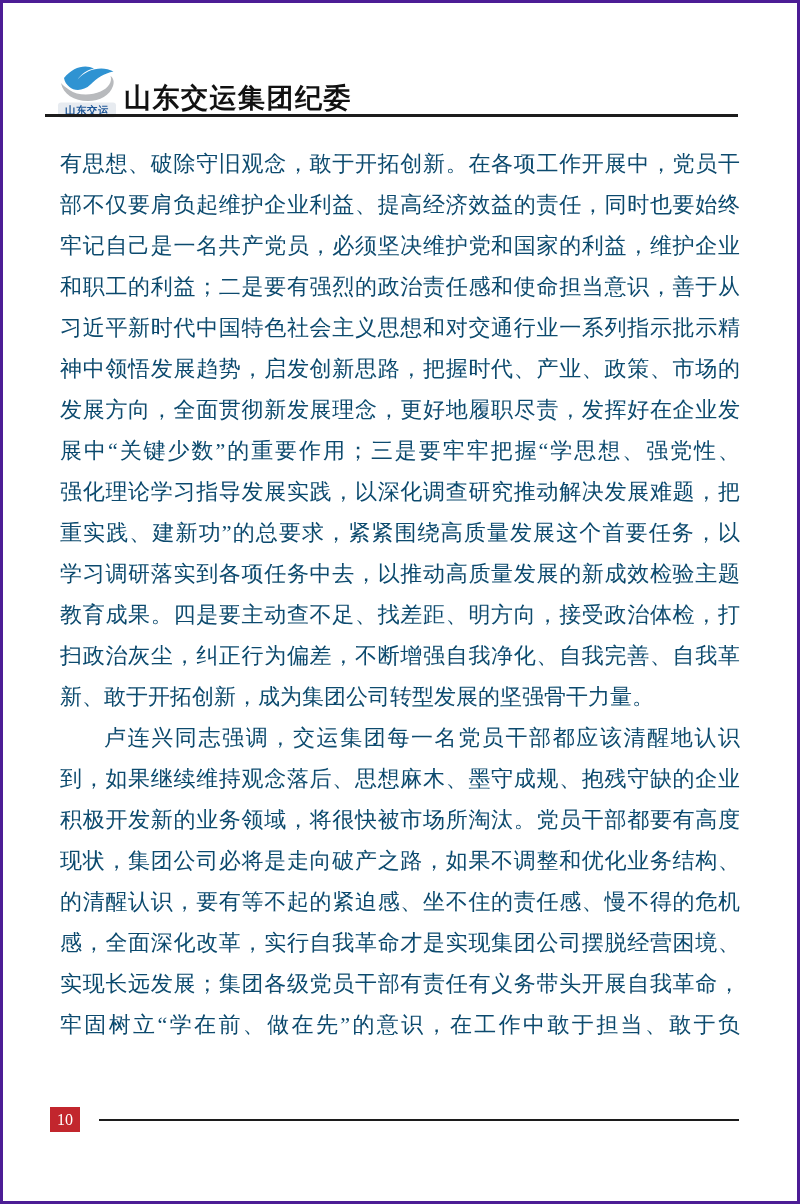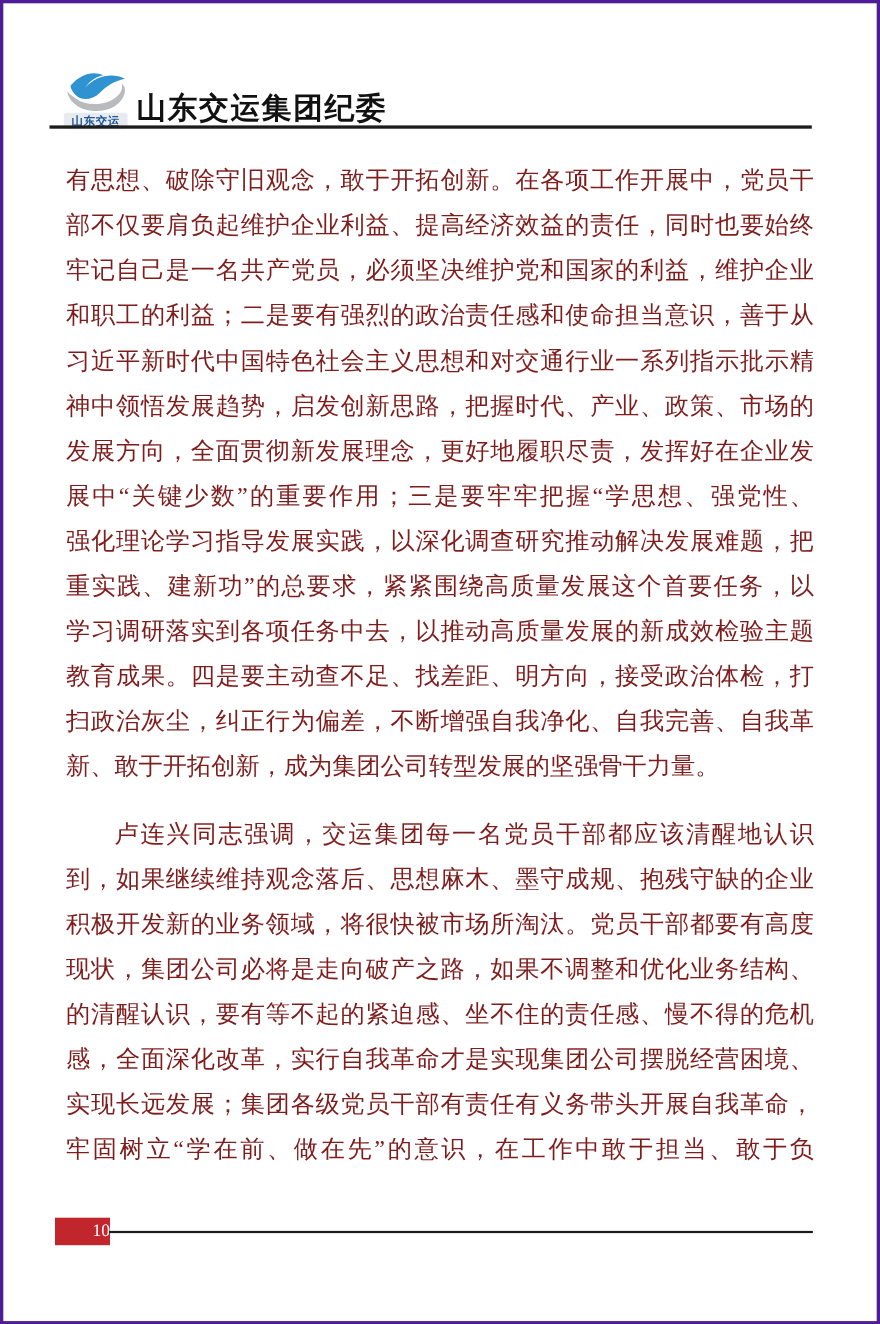--- a/index.html
+++ b/index.html
@@ -59,38 +59,38 @@
     width: 680px;
   }
   .line {
     height: 41px;
     line-height: 41px;
     font-size: 22px;
     text-align: justify;
     text-align-last: justify;
     white-space: nowrap;
     overflow: hidden;
-    color: #7f1d1d;
+    color: #0c4a6e;
   }
-  .line.indent { padding-left: 44px; margin-top: 20px; }
+  .line.indent { padding-left: 44px; }
   .line.flush { text-align-last: left; }
 
   
   .page-num {
     position: absolute;
     left: 47px;
     top: 1104px;
-    width: 50px;
+    width: 30px;
     height: 25px;
     background: var(--page-number-bg, #c2262d);
     color: var(--page-number-text, #ffffff);
     font-family: "Liberation Serif", serif;
     font-size: 16px;
     line-height: 25px;
-    text-align: right;
+    text-align: center;
   }
   .footer-rule {
     position: absolute;
     left: 96px;
     top: 1116px;
     width: 640px;
     height: 2px;
     background: var(--rule, #1c1c1c);
   }
 </style>

